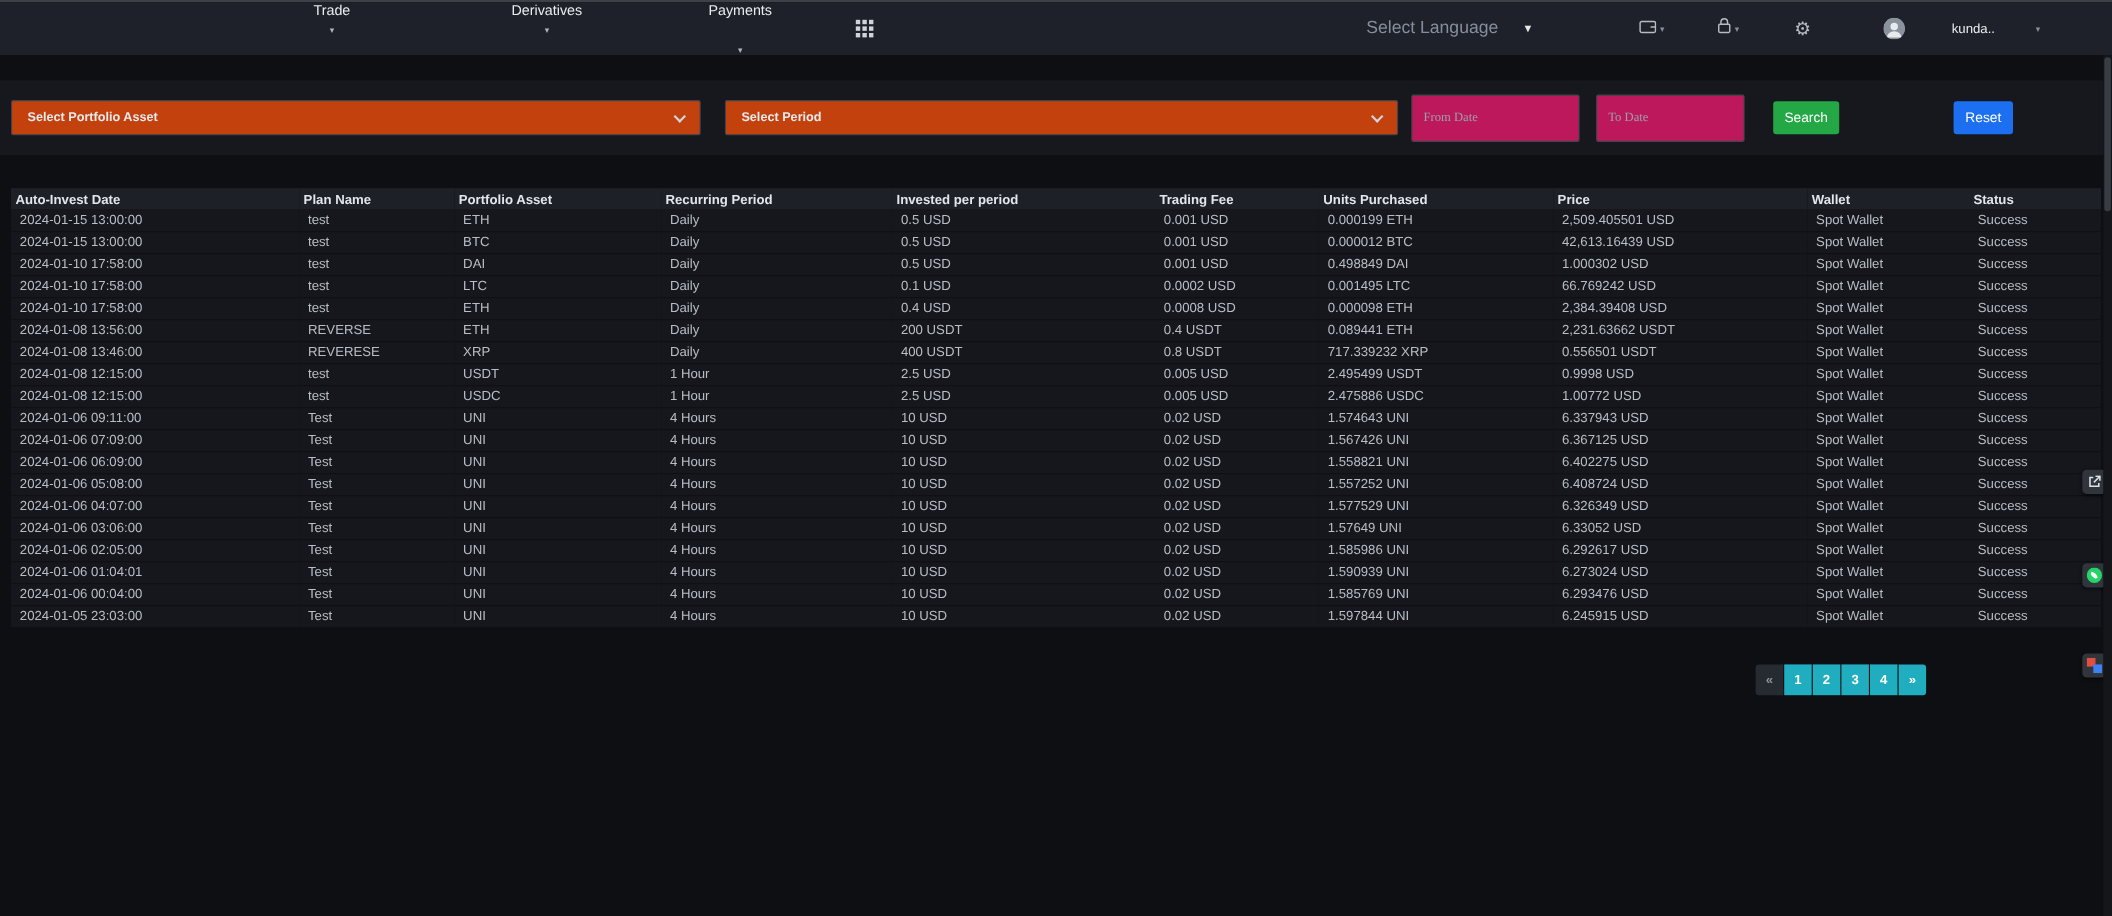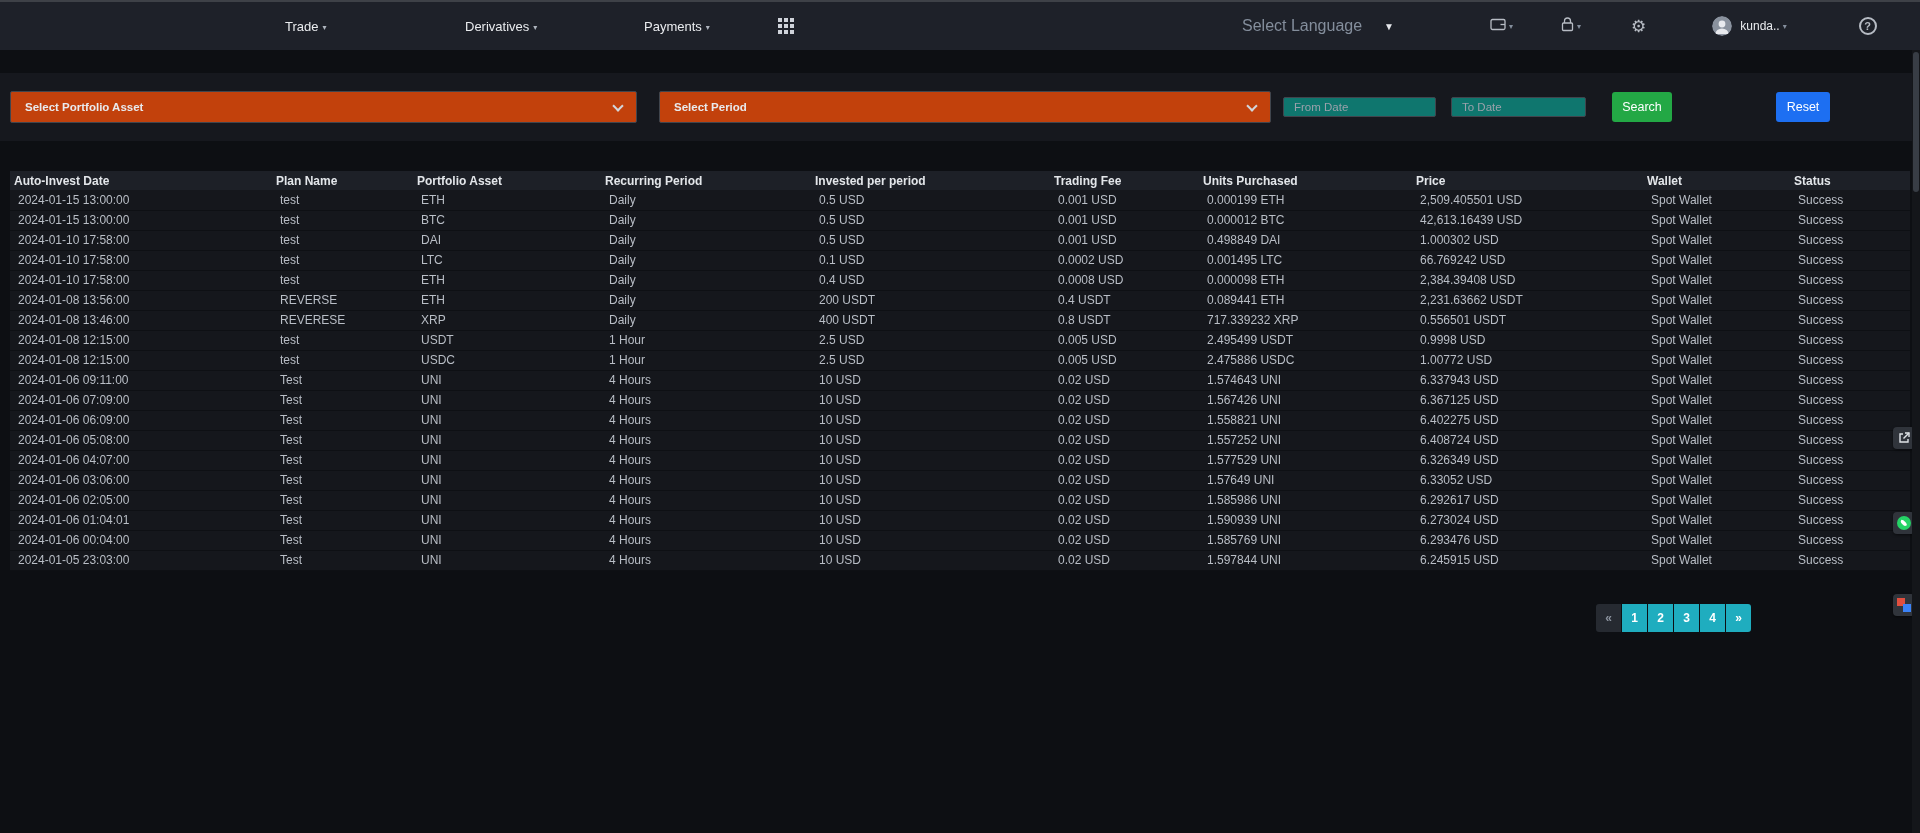--- a/index.html
+++ b/index.html
@@ -8,51 +8,51 @@
   body {
     background:#0d0f13;
     font-family:"Liberation Sans", sans-serif;
     color:#c6cad1;
     overflow:hidden;
     position:relative;
   }
   .top-strip { height:2px; background:#3e4147; }
   .navbar { position:relative; height:48px; background:#1e2129; }
   .menu-item { position:absolute; top:0; height:100%; display:flex; align-items:center; gap:4px;
-               color:#eaecef; font-size:13px; cursor:pointer; }
+               color:#eaecef; font-size:13px; cursor:pointer;flex-direction:column; }
   .menu-item .caret { font-size:8px; color:#aeb4bd; margin-top:2px; }
   .menu-item.m0 { left:285px; } .menu-item.m1 { left:465px; } .menu-item.m2 { left:644px;justify-content:space-between; }
   .apps-grid { position:absolute; left:778px; top:16px; display:grid;
                grid-template-columns:repeat(3,4px); grid-gap:2px; cursor:pointer; }
   .apps-grid i { width:4px; height:4px; background:#cfd3da; display:block; }
   .nav-right { position:absolute; left:1242px; top:0; height:100%; display:flex; align-items:center; }
   .lang-label { font-size:16px; color:#848e9c; cursor:pointer; white-space:nowrap; }
   .lang-caret { color:#e6e8ec; font-size:10px; margin-left:22px; cursor:pointer; }
   .icon-drop { display:flex; align-items:center; cursor:pointer; }
   .icon-drop.wallet { margin-left:96px; }
   .icon-drop.lock { margin-left:48px; }
   .mini-caret { font-size:8px; color:#848e9c; margin-left:3px; }
   .gear { font-size:17px; color:#b7bcc4; margin-left:50px; cursor:pointer; line-height:1; }
-  .profile { display:flex; align-items:center; margin-left:66px; cursor:pointer; }
+  .profile { display:flex; align-items:center; margin-left:66px; cursor:pointer;gap:34px; }
   .avatar { width:20px; height:20px; border-radius:50%; overflow:hidden; }
   .profile-name { margin-left:8px; font-size:12px; color:#eaecef; }
   .help { margin-left:72px; width:18px; height:18px; border-radius:50%; border:2px solid #b7bcc4;
           color:#b7bcc4; font-size:11px; font-weight:bold; display:flex; align-items:center;
           justify-content:center; cursor:pointer; }
 
   .filter-bar { margin-top:23px; height:68px; background:#16181e; display:flex; align-items:center; padding:0 10px; }
   .select { position:relative; height:32px; background:#c2410c; border:1px solid #40454d; border-radius:2px;
             display:flex; align-items:center; padding:0 14px; cursor:pointer; }
   .select .ph { font-size:11.5px; font-weight:bold; color:#e8eaee; }
   .select .chev { position:absolute; right:14px; top:10px; width:8px; height:8px;
                   border-right:2px solid #d2d6dc; border-bottom:2px solid #d2d6dc; transform:rotate(45deg); }
   .sel-asset { width:627px; }
   .sel-period { width:612px; margin-left:22px; }
-  .date-input { height:20px; width:153px; margin-left:12px; background:#0f766e; border:1px solid #40454d;
-                border-radius:2px; color:#c6cad1; font-size:11.5px; padding:0 10px; font-family:Liberation Sans, sans-serif; outline:none; }
+  .date-input { height:43px; width:153px; margin-left:12px; background:#be185d; border:1px solid #40454d;
+                border-radius:2px; color:#c6cad1; font-size:11.5px; padding:0 10px; font-family:Liberation Serif, serif; outline:none; }
   .date-input::placeholder { color:#9aa1ab; }
   .to-date { width:135px; margin-left:15px; }
   .btn { height:30px; border:none; border-radius:3px; color:#fff; font-size:12.5px; font-family:inherit; cursor:pointer; }
   .btn-search { width:60px; margin-left:26px; background:var(--green); }
   .btn-reset { width:54px; margin-left:104px; background:var(--blue); }
 
   .table-wrap { margin:30px 10px 0; }
   table { width:1900px; border-collapse:collapse; table-layout:fixed; }
   thead th { background:#1d2027; height:19px; font-size:12px; font-weight:bold; color:#e3e6ea;
              text-align:left; padding:0 4px; white-space:nowrap; overflow:hidden; }

